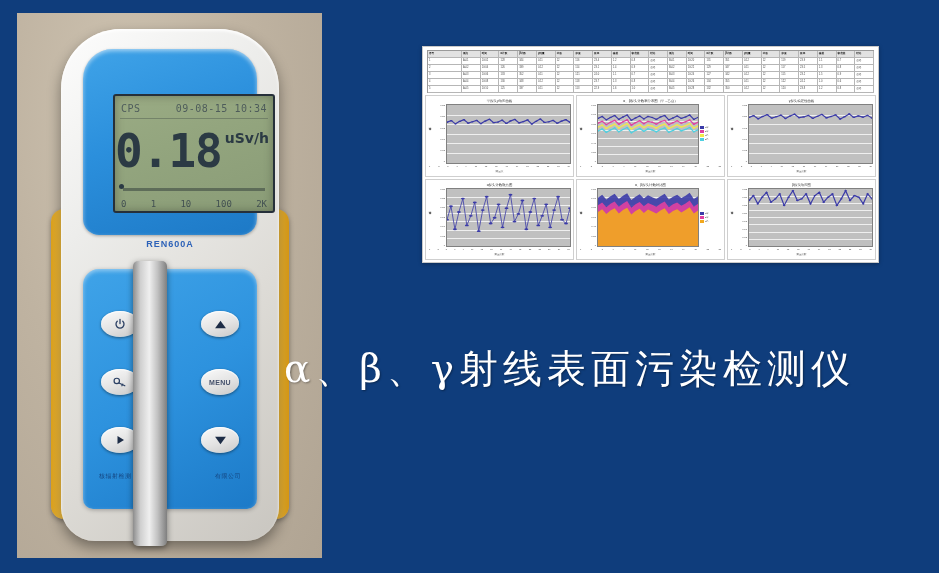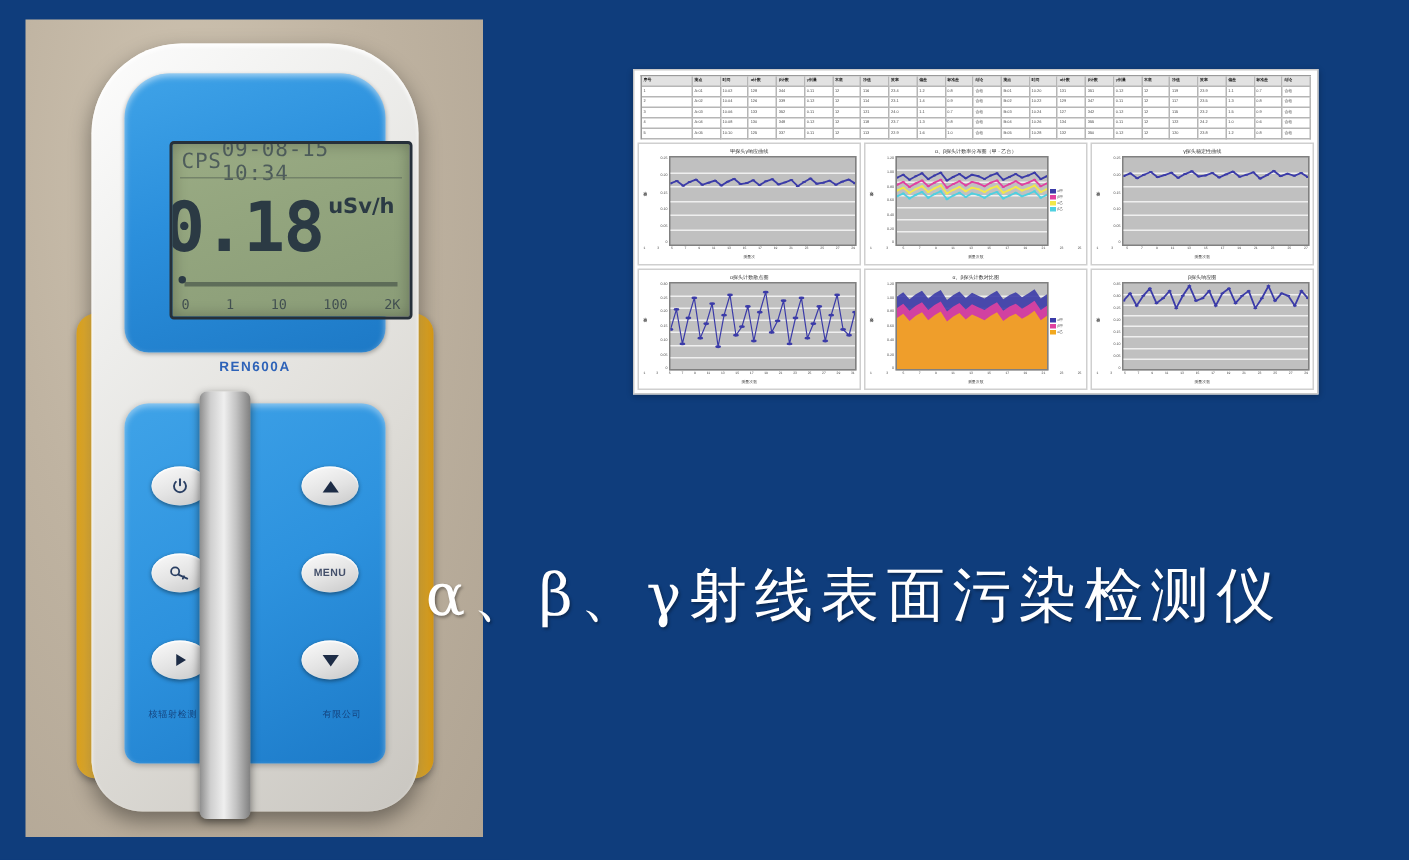--- a/index.html
+++ b/index.html
@@ -49,27 +49,27 @@
   .lcd{
     position:absolute;left:30px;top:45px;width:158px;height:115px;
     background:linear-gradient(160deg,#9aab84 0%,#93a57e 40%,#8a9c77 100%);
     border:2px solid #26303a;border-radius:3px;
     box-shadow:inset 0 0 10px rgba(0,0,0,.28);
     overflow:hidden;
   }
   .lcd-top{
     position:absolute;top:4px;left:6px;right:6px;height:16px;
     display:flex;justify-content:space-between;align-items:center;
-    font-family:"DejaVu Sans Mono",monospace;font-size:14px;color:#3d4a52;
+    font-family:"DejaVu Sans Mono",monospace;font-size:10px;color:#3d4a52;
     opacity:.8;letter-spacing:.5px;
   }
   .lcd-rule{position:absolute;top:22px;left:5px;right:5px;height:1px;background:#5d6a5a;opacity:.6;}
   .lcd-main{
     position:absolute;top:26px;left:0;right:16px;height:58px;
-    display:flex;align-items:center;justify-content:center;
+    display:flex;align-items:center;justify-content:space-between;
   }
   .lcd-val{
     font-family:"DejaVu Sans Mono",monospace;
     font-size:46px;font-weight:bold;color:#2b3a44;letter-spacing:-1px;line-height:1;
   }
   .lcd-unit{
     font-family:"DejaVu Sans",sans-serif;font-size:14px;font-weight:bold;
     color:#2b3a44;margin-left:3px;align-self:flex-start;margin-top:8px;
   }
   .lcd-bar{
@@ -170,21 +170,21 @@
 
   
   #title-block{position:absolute;left:0;top:318px;width:939px;}
   #title-model{
     text-align:center;color:#ffffff;font-family:"Liberation Serif","DejaVu Serif",serif;
     font-size:40px;letter-spacing:3px;padding-left:220px;
     text-shadow:1px 1px 2px rgba(0,0,0,.35);
   }
   #title-desc{
     text-align:center;color:#ffffff;font-family:"DejaVu Serif",serif;
-    font-size:39px;letter-spacing:5px;padding-left:200px;margin-top:52px;
+    font-size:39px;letter-spacing:5px;padding-left:200px;margin-top:24px;
     text-shadow:1px 1px 2px rgba(0,0,0,.35);
   }
 </style>
 </head>
 <body>
 
 <div id="product-photo">
   <div class="dev-wrap">
 
     <div class="grip left"></div>

